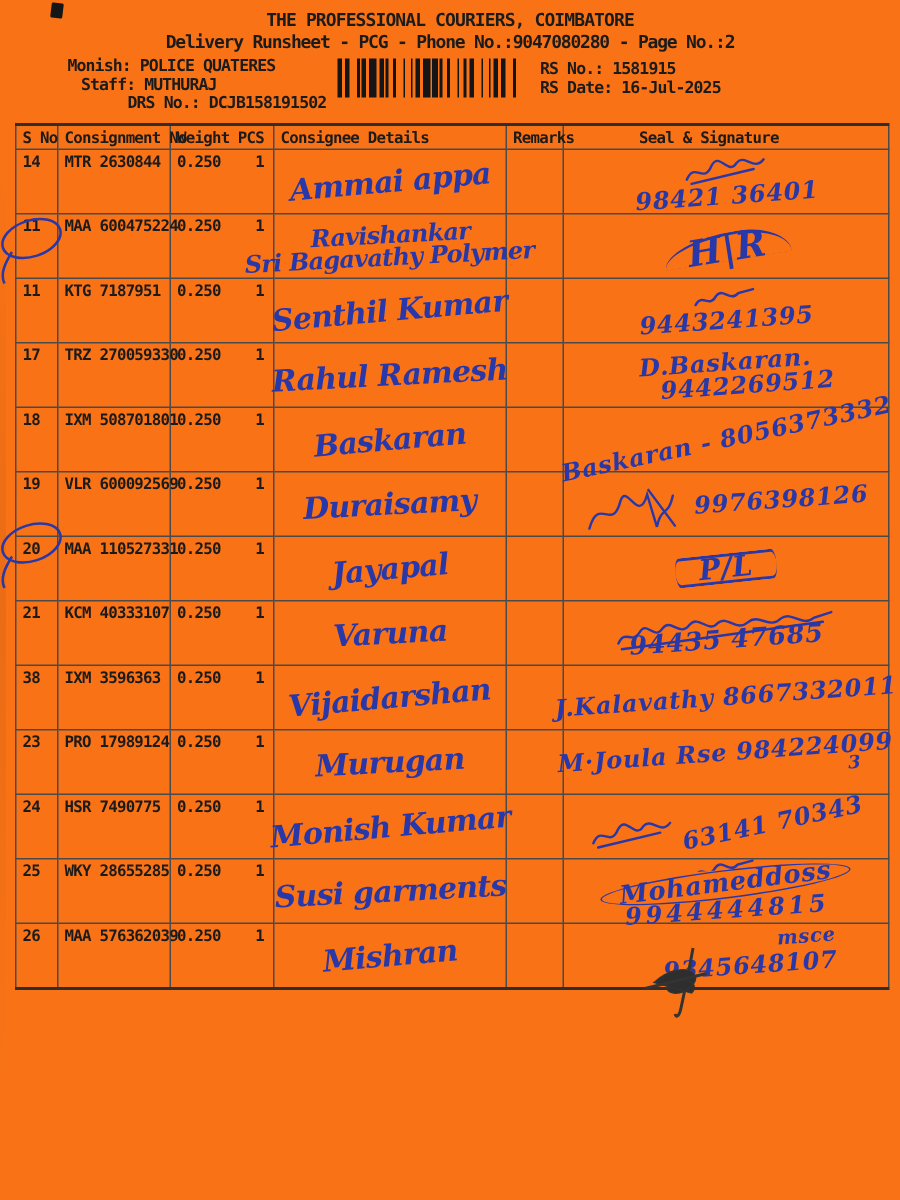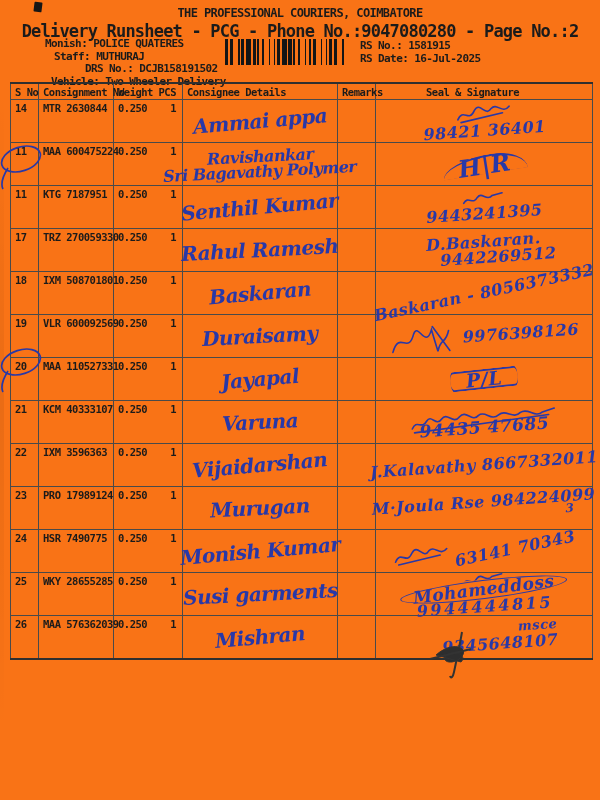--- a/index.html
+++ b/index.html
@@ -2,21 +2,21 @@
 <html><head>
 <meta charset="utf-8">
 <style>
   html,body{margin:0;padding:0;background:#e8e8e6;}
   .page{position:relative;width:600px;height:800px;background:#f97316;overflow:hidden;
         font-family:"DejaVu Sans Mono","Liberation Mono",monospace;color:#1b1b1b;}
   
   .title{position:absolute;top:6px;left:0;width:100%;text-align:center;
          font-size:12px;font-weight:bold;letter-spacing:-0.6px;}
   .subtitle{position:absolute;top:21px;left:0;width:100%;text-align:center;
-         font-size:17px;font-weight:bold;letter-spacing:-0.8px;}
+         font-size:12px;font-weight:bold;letter-spacing:-0.8px;}
   .hfield{position:absolute;font-size:11px;font-weight:bold;letter-spacing:-0.6px;white-space:pre;}
   .f-route{top:37px;left:45px;}
   .f-staff{top:49.5px;left:54px;}
   .f-drs{top:62px;left:45px;margin-left:40px;}
   .f-vehicle{top:74.5px;left:51px;}
   .f-rsno{top:39px;left:360px;}
   .f-rsdate{top:52px;left:360px;}
   .barcode{position:absolute;top:39px;left:225px;width:120px;height:26px;display:flex;}
   .barcode div{height:100%;}
   .corner-chip{position:absolute;top:2px;left:34px;width:8px;height:10px;background:#161616;
@@ -71,21 +71,20 @@
 
   <div class="corner-chip"></div>
   <div class="edge-smudge"></div>
 
   <div class="title">THE PROFESSIONAL COURIERS, COIMBATORE</div>
   <div class="subtitle">Delivery Runsheet - PCG - Phone No.:9047080280 - Page No.:2</div>
 
   <div class="hfield f-route">Monish: POLICE QUATERES</div>
   <div class="hfield f-staff">Staff: MUTHURAJ</div>
   <div class="hfield f-drs">DRS No.: DCJB158191502</div>
-  <div class="hfield f-vehicle">Vehicle: Two Wheeler Delivery</div>
   <div class="hfield f-rsno">RS No.: 1581915</div>
   <div class="hfield f-rsdate">RS Date: 16-Jul-2025</div>
 
   <div class="barcode" id="barcode">
       <div style="flex-grow: 2; background: rgb(21, 21, 21);"></div>
       <div style="flex-grow: 1; background: transparent;"></div>
       <div style="flex-grow: 2; background: rgb(21, 21, 21);"></div>
       <div style="flex-grow: 3; background: transparent;"></div>
       <div style="flex-grow: 1; background: rgb(21, 21, 21);"></div>
       <div style="flex-grow: 1; background: transparent;"></div>
@@ -337,21 +336,21 @@
             <div class="sigwrap">
               <svg width="150" height="22" class="scribble">
                 <path d="M3,14 C8,4 12,16 18,7 C23,0 27,14 33,6 C39,-1 44,13 51,5 C58,-2 63,12 70,5 C77,0 82,12 90,6 C98,0 104,12 112,5 C120,0 126,12 134,6 L146,3" fill="none" stroke="#2838a8" stroke-width="1.6" stroke-linecap="round"></path>
                 <path d="M5,18 L140,9" fill="none" stroke="#2838a8" stroke-width="1.6" stroke-linecap="round"></path>
               </svg>
               <span class="sl overlap">94435 47685</span>
             </div>
           </td>
         </tr>
         <tr>
-          <td>22</td>
+          <td>38</td>
           <td>IXM 3596363</td>
           <td class="wp">
             <span class="wpflex">
               <span>0.250</span>
               <span>1</span>
             </span>
           </td>
           <td>
             <div class="hand">
               <div class="hl">Vijaidarshan</div>

